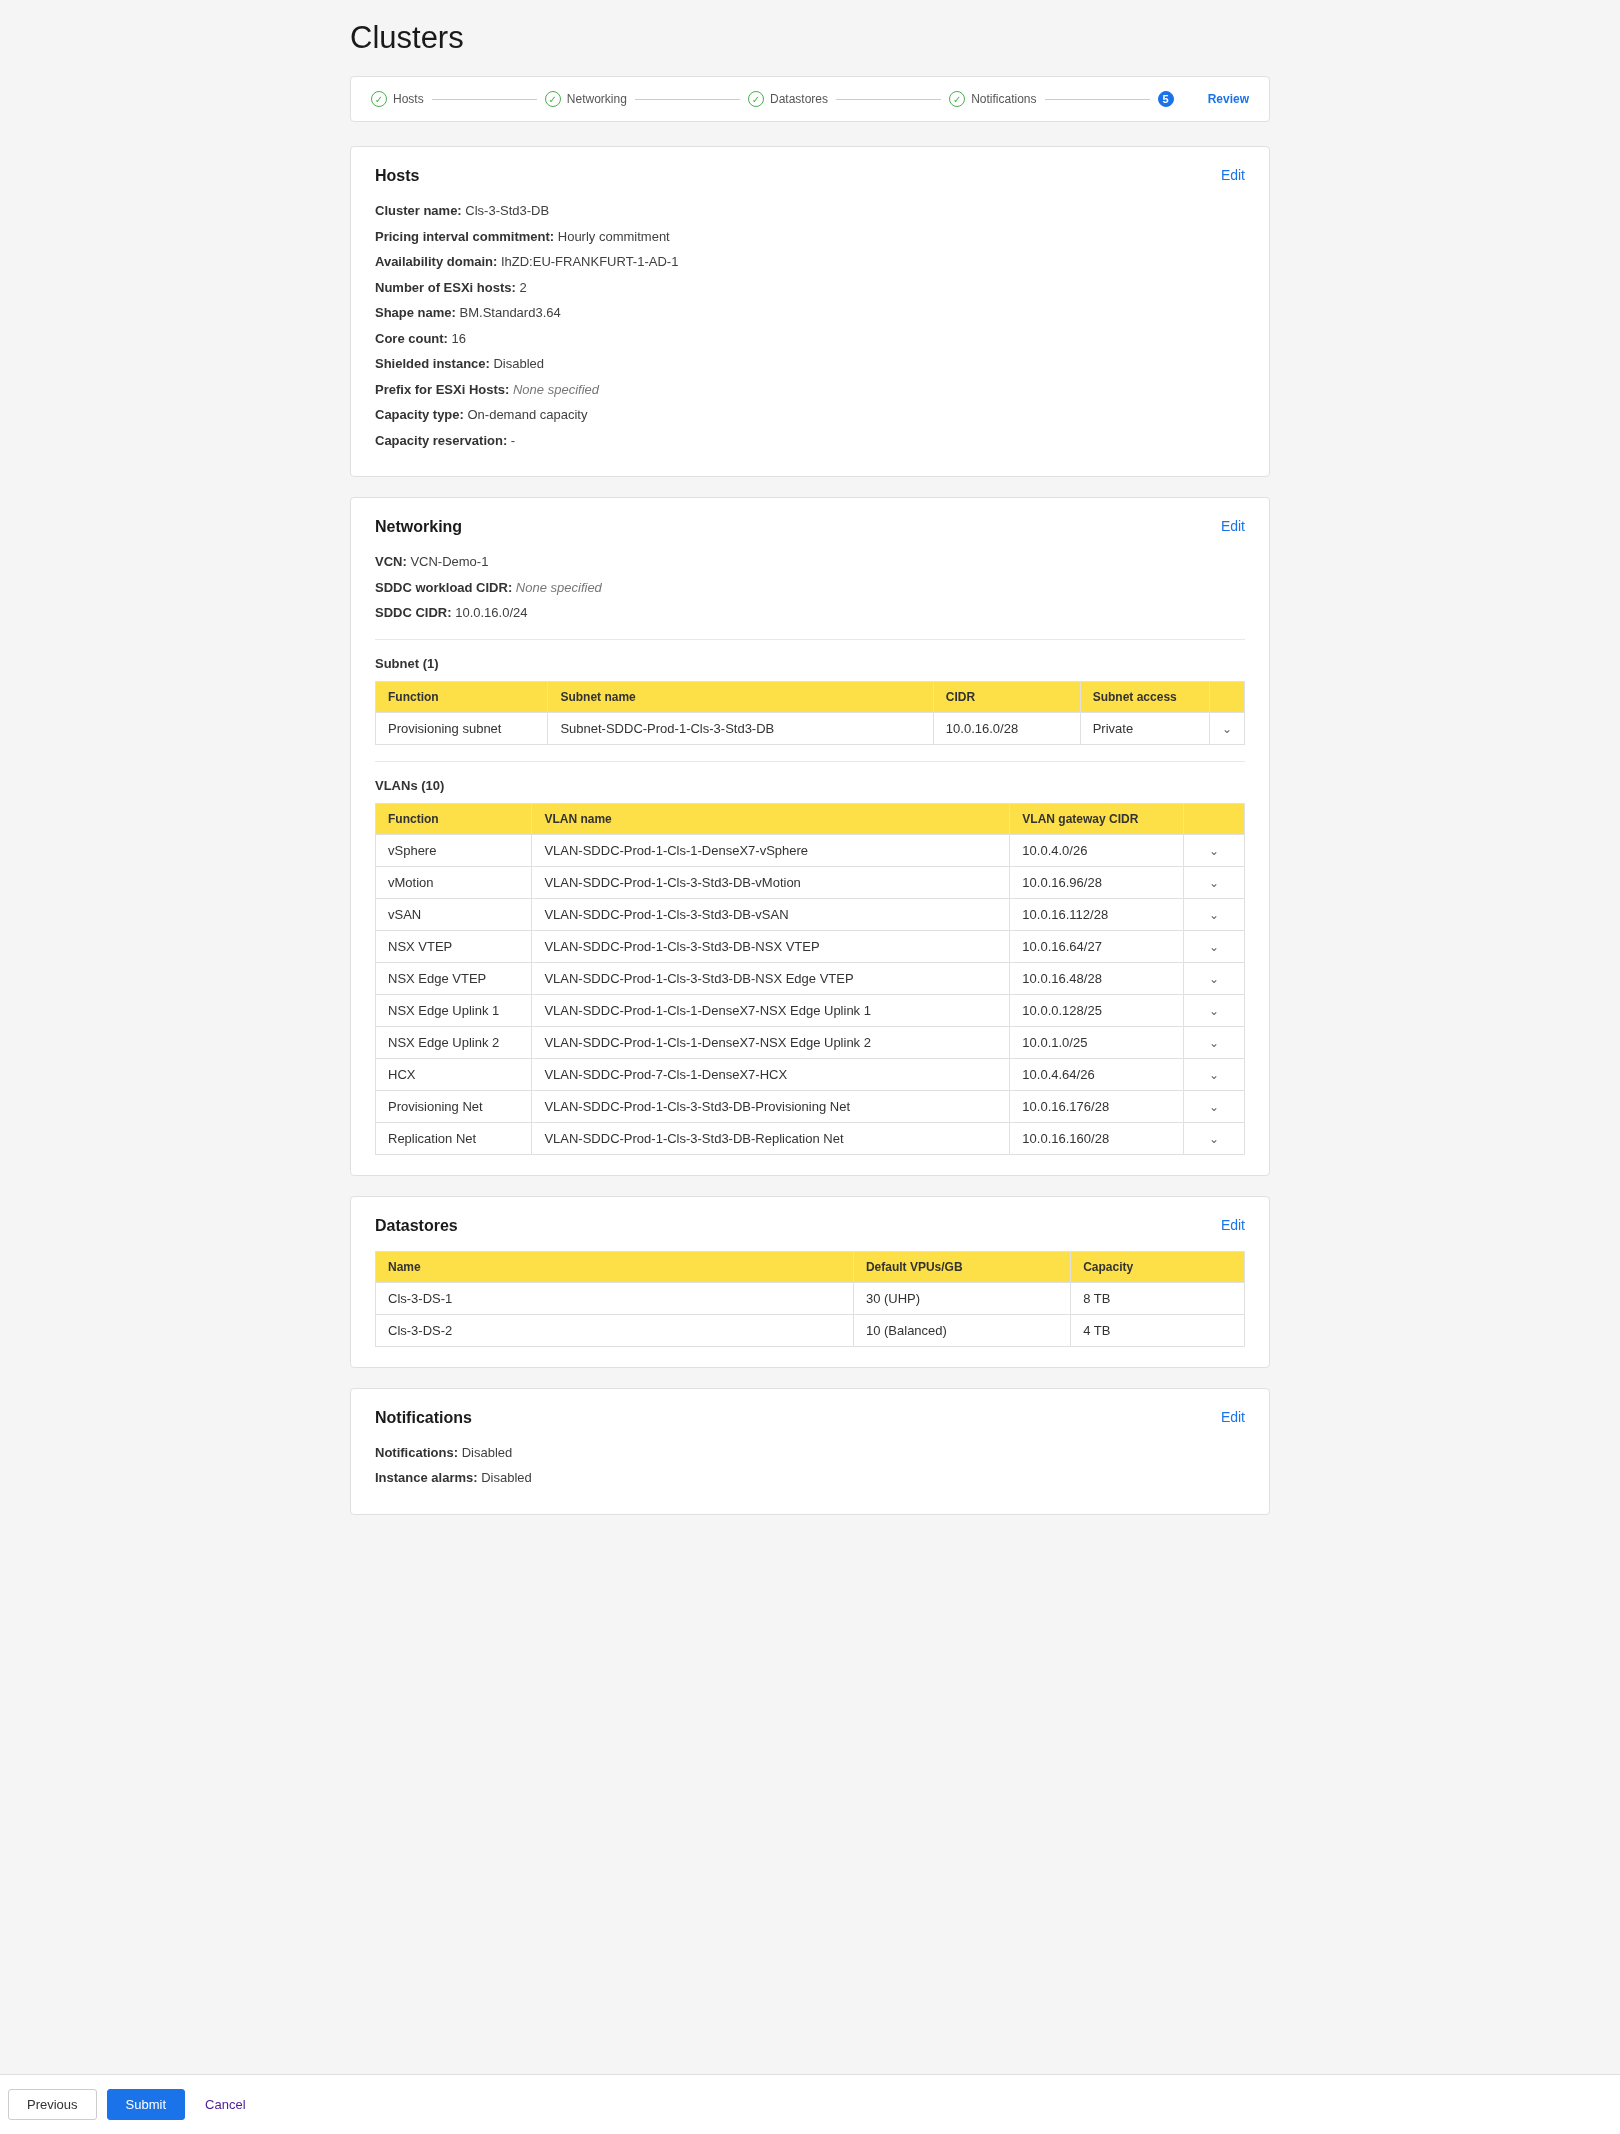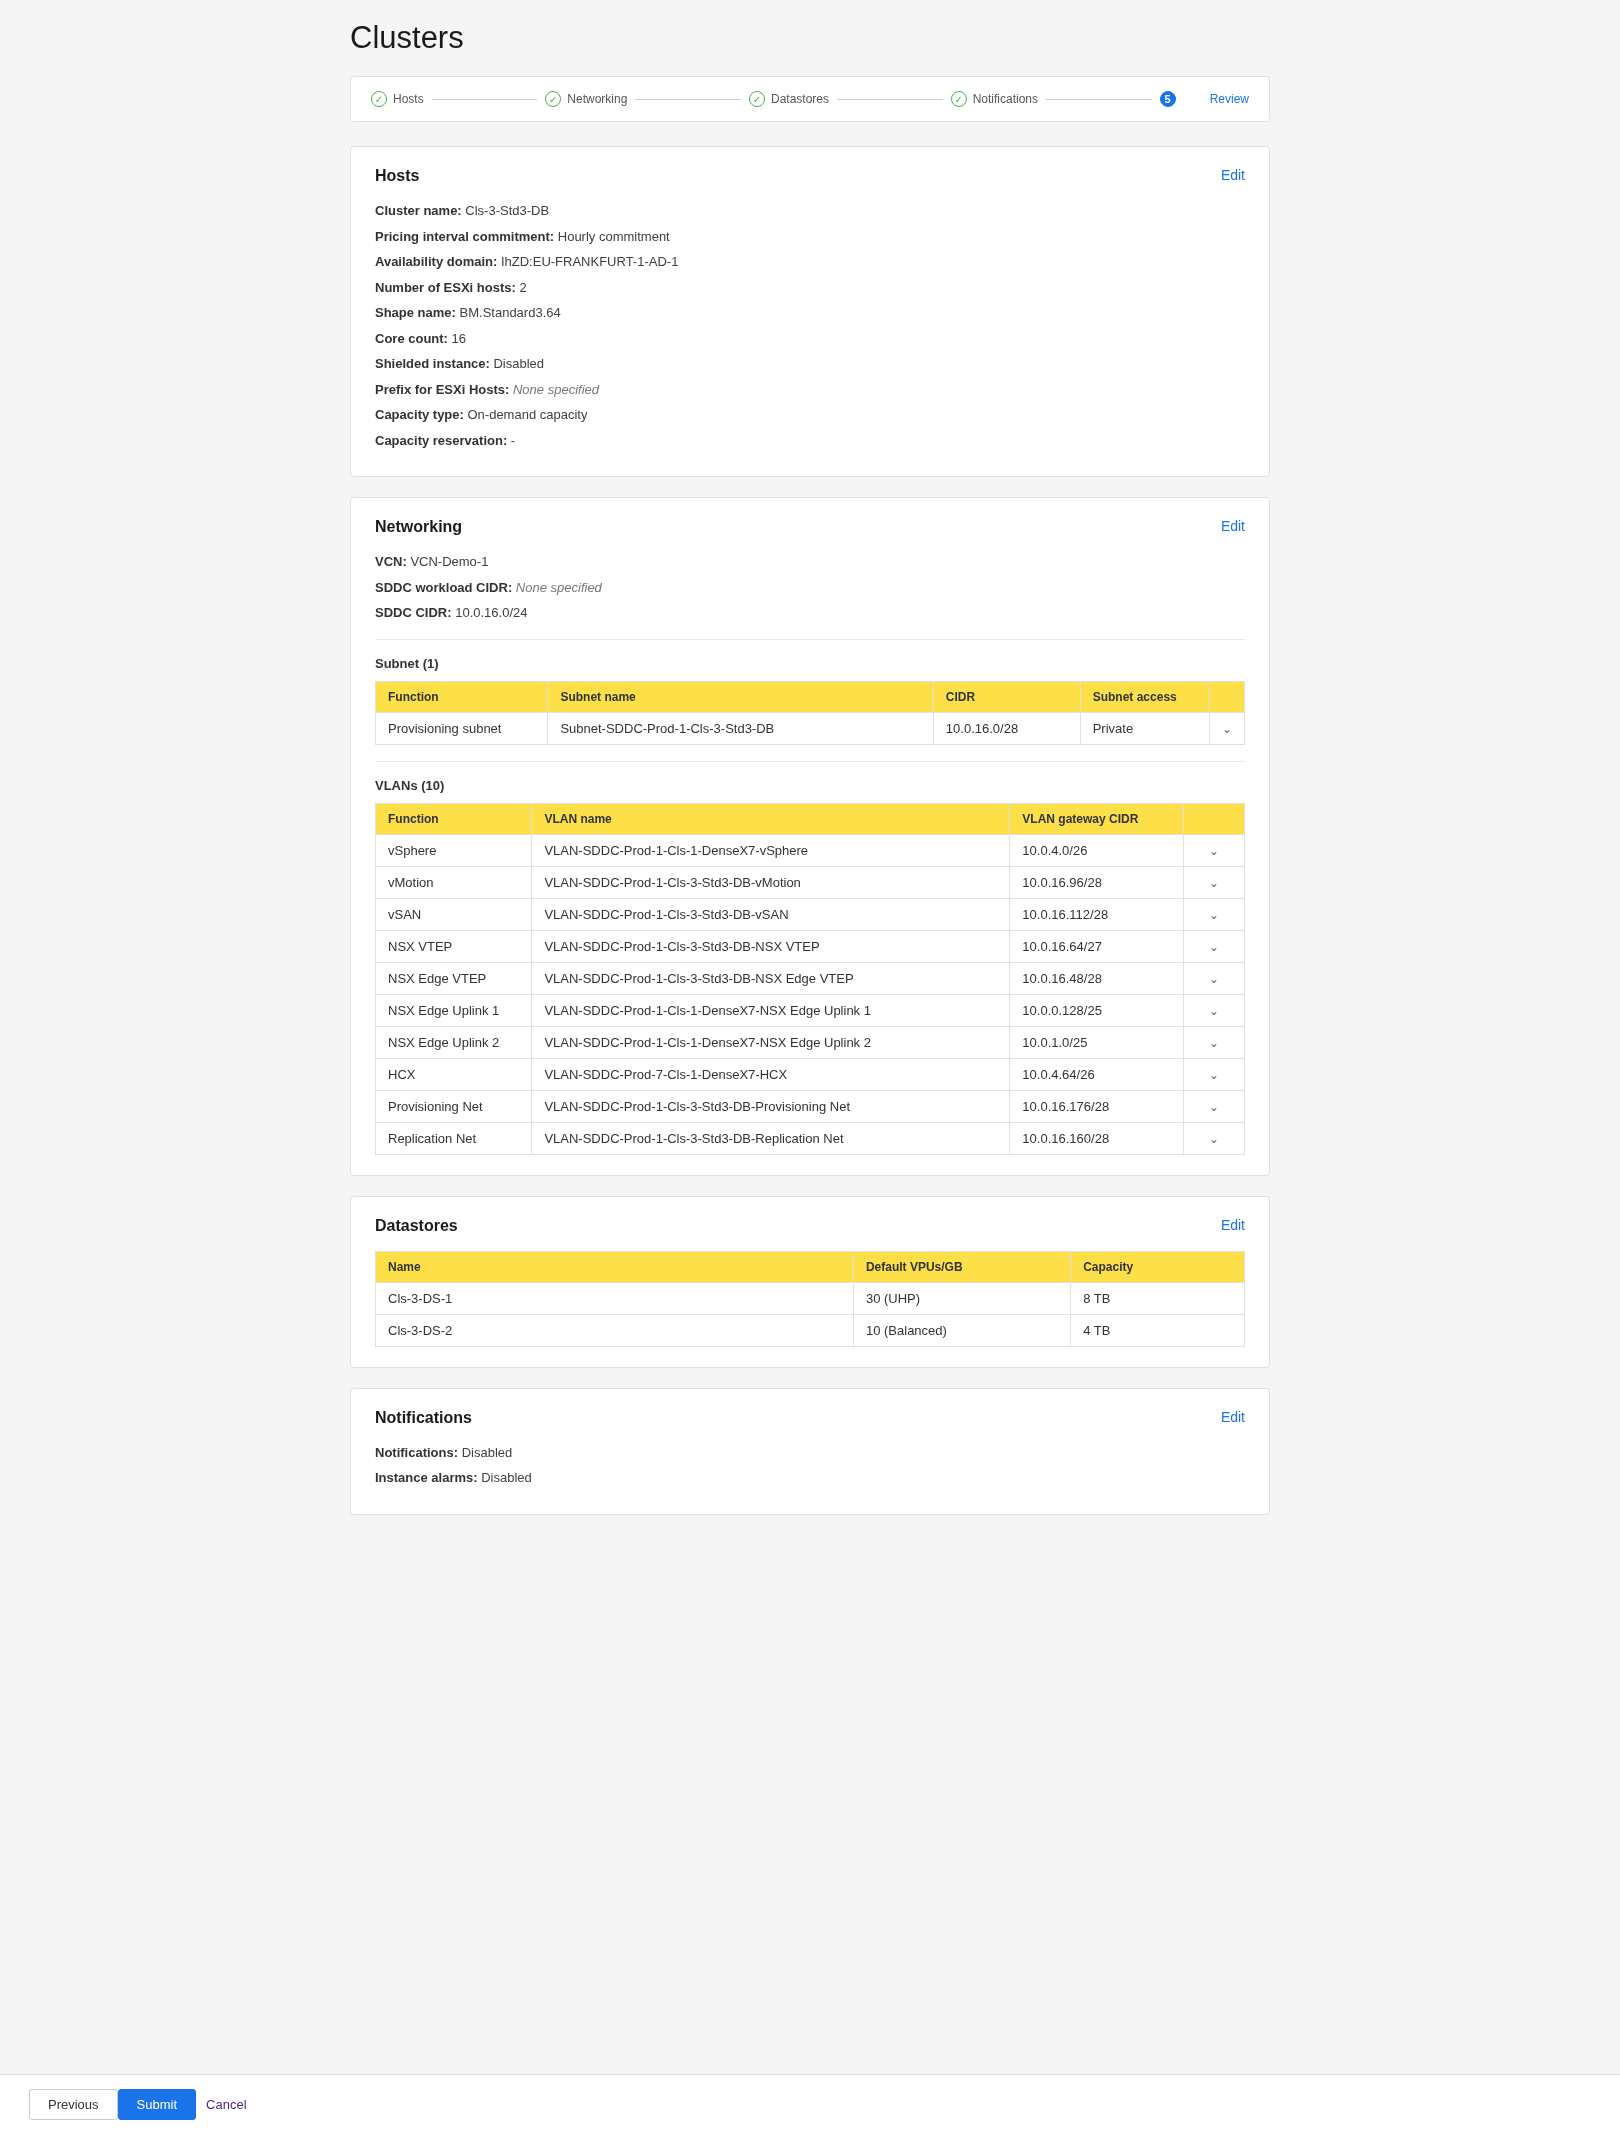--- a/index.html
+++ b/index.html
@@ -53,21 +53,21 @@
     }
     .wizard-step.active .step-icon {
       background: #1a73e8;
       border-color: #1a73e8;
       color: #fff;
       font-weight: bold;
       font-size: 11px;
     }
     .wizard-step.active .step-label {
       color: #1a73e8;
-      font-weight: 400;
+      font-weight: 700;
       padding-left: 28px;
     }
     .step-connector {
       flex: 1;
       height: 1px;
       background: #ccc;
       margin: 0 8px;
     }
     
     .section-card {
@@ -161,22 +161,23 @@
       margin: 16px 0;
     }
     
     .bottom-bar {
       position: fixed;
       bottom: 0;
       left: 0;
       right: 0;
       background: #fff;
       border-top: 1px solid #e0e0e0;
-      padding: 14px 29px;
+      padding: 14px 8px;
       display: flex;
+      gap: 10px;
       align-items: center;
       z-index: 100;
     }
     .btn {
       padding: 7px 18px;
       border-radius: 3px;
       font-size: 13px;
       cursor: pointer;
       border: 1px solid transparent;
       font-family: inherit;

